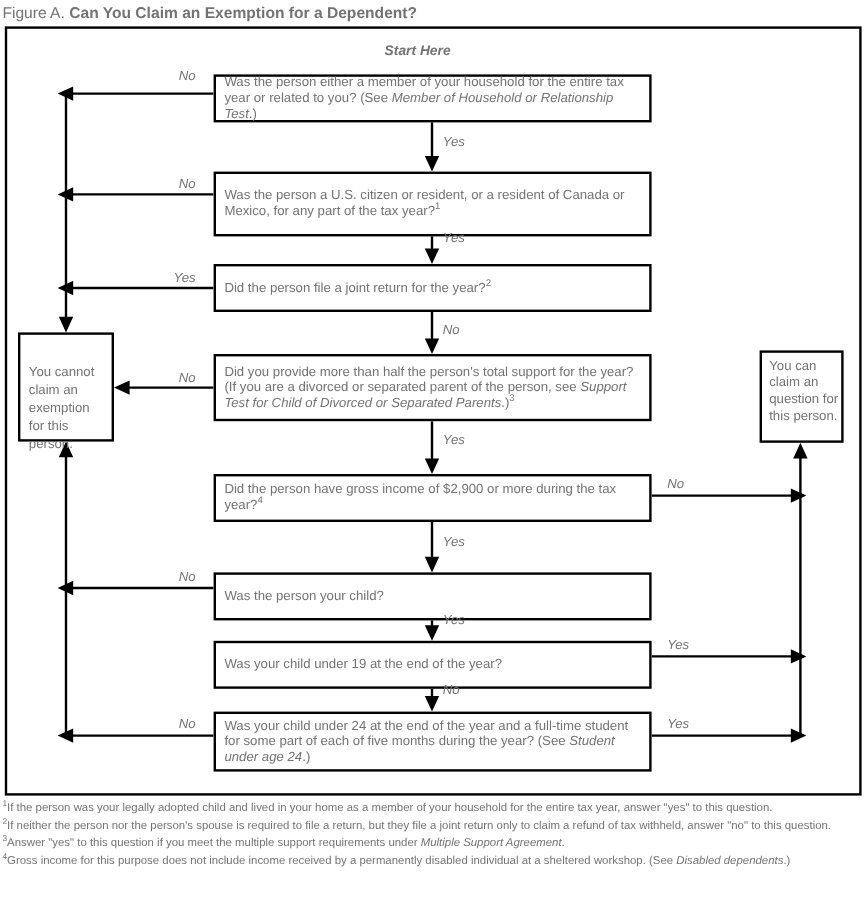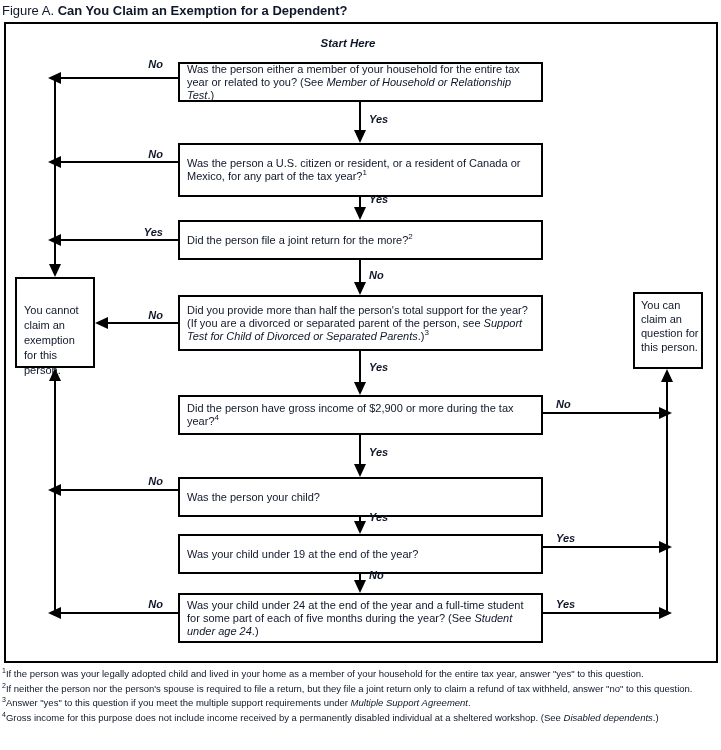--- a/index.html
+++ b/index.html
@@ -1,17 +1,17 @@
 <!DOCTYPE html>
 <html><head>
 <meta charset="utf-8">
 <style>
   html,body{margin:0;padding:0;background:#fff;}
   #page{
-    position:relative;width:721px;height:750px;background:#ffffff;color:#0f172a;
+    position:relative;width:721px;height:750px;background:#ffffff;color:#737373;
     font-family:"Liberation Sans","DejaVu Sans",sans-serif;overflow:hidden;
   }
   
   #title{position:absolute;left:2px;top:3px;font-size:13px;white-space:nowrap;}
   #title .fig{font-weight:normal;}
   #title .head{font-weight:bold;}
   
   #chart-border{position:absolute;left:4px;top:22px;width:710px;height:637px;border:2px solid #000;}
   
   #start-here{position:absolute;left:288px;top:37px;width:120px;text-align:center;
@@ -21,21 +21,21 @@
     display:flex;align-items:center;padding:18px 7px;background:#fff;}
   .qtext{font-size:11px;line-height:13px;}
   .qtext i{font-style:italic;}
   .qtext sup{font-size:8px;vertical-align:super;line-height:0;}
   
   .obox{position:absolute;border:2px solid #000;box-sizing:border-box;background:#fff;
     font-size:11px;line-height:15px;}
   #outcome-cannot{left:15px;top:277px;width:80px;height:91px;padding:24px 4px 0 7px;}
   #outcome-can{left:633px;top:292px;width:70px;height:77px;padding:4px 2px 0 6px;line-height:14px;}
   
-  .elabel{position:absolute;font-size:11px;font-style:italic;white-space:nowrap;font-weight:bold;}
+  .elabel{position:absolute;font-size:11px;font-style:italic;white-space:nowrap;}
   .elabel.l{left:123px;width:40px;text-align:right;}
   .elabel.r{left:556px;}
   .elabel.c{left:369px;}
   
   #flow-arrows{position:absolute;left:0;top:0;}
   #flow-arrows line{stroke:#000;stroke-width:2;}
   #flow-arrows polygon{fill:#000;stroke:none;}
   
   #footnotes{position:absolute;left:2px;top:668px;width:717px;}
   .fn{font-size:9.5px;line-height:12px;margin-bottom:2.5px;padding-left:8px;text-indent:-8px;}
@@ -103,21 +103,21 @@
     </g>
   </svg>
 
   <div class="qbox" style="top:62px;height:34px">
     <div class="qtext"><span>Was the person either a member of your household for the entire tax year or related to you? (See </span><i>Member of Household or Relationship Test</i><span>.)</span><sup></sup></div>
   </div>
   <div class="qbox" style="top:143px;height:54px">
     <div class="qtext"><span>Was the person a U.S. citizen or resident, or a resident of Canada or Mexico, for any part of the tax year?</span><i></i><span></span><sup>1</sup></div>
   </div>
   <div class="qbox" style="top:220px;height:38px">
-    <div class="qtext"><span>Did the person file a joint return for the more?</span><i></i><span></span><sup>2</sup></div>
+    <div class="qtext"><span>Did the person file a joint return for the year?</span><i></i><span></span><sup>2</sup></div>
   </div>
   <div class="qbox" style="top:295px;height:56px">
     <div class="qtext"><span>Did you provide more than half the person's total support for the year? (If you are a divorced or separated parent of the person, see </span><i>Support Test for Child of Divorced or Separated Parents</i><span>.)</span><sup>3</sup></div>
   </div>
   <div class="qbox" style="top:395px;height:36px">
     <div class="qtext"><span>Did the person have gross income of $2,900 or more during the tax year?</span><i></i><span></span><sup>4</sup></div>
   </div>
   <div class="qbox" style="top:477px;height:26px">
     <div class="qtext"><span>Was the person your child?</span><i></i><span></span><sup></sup></div>
   </div>

